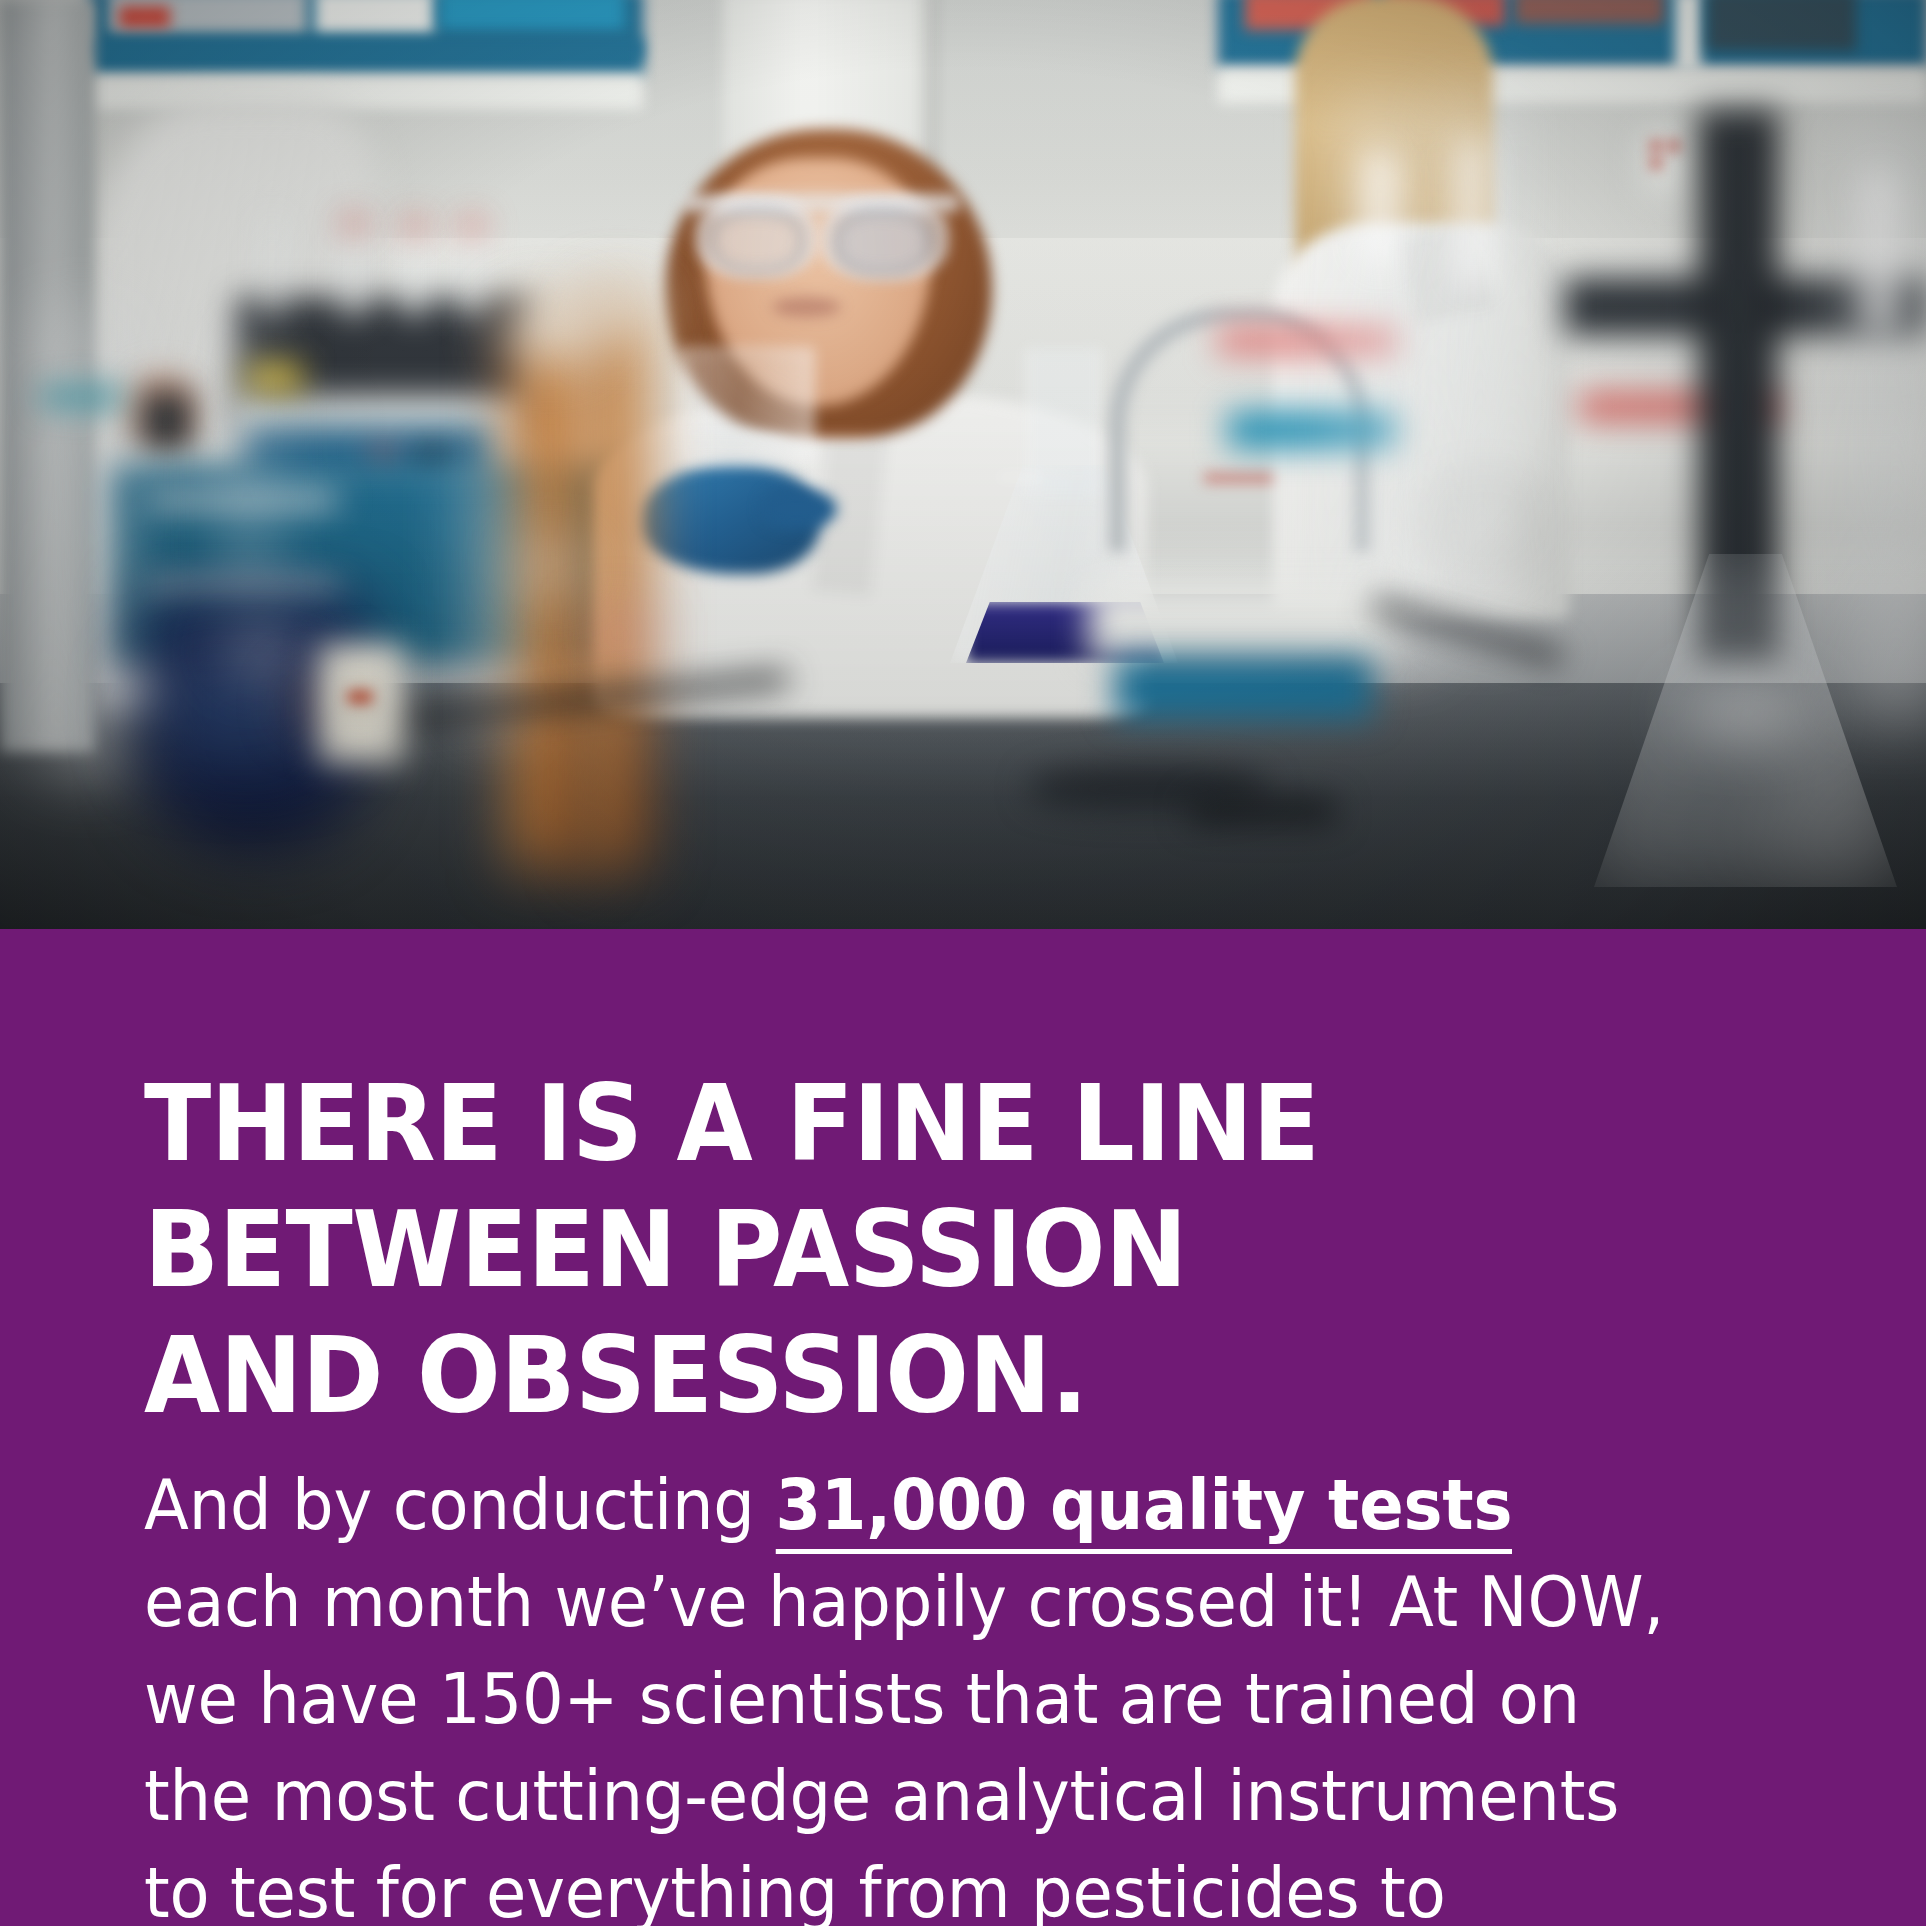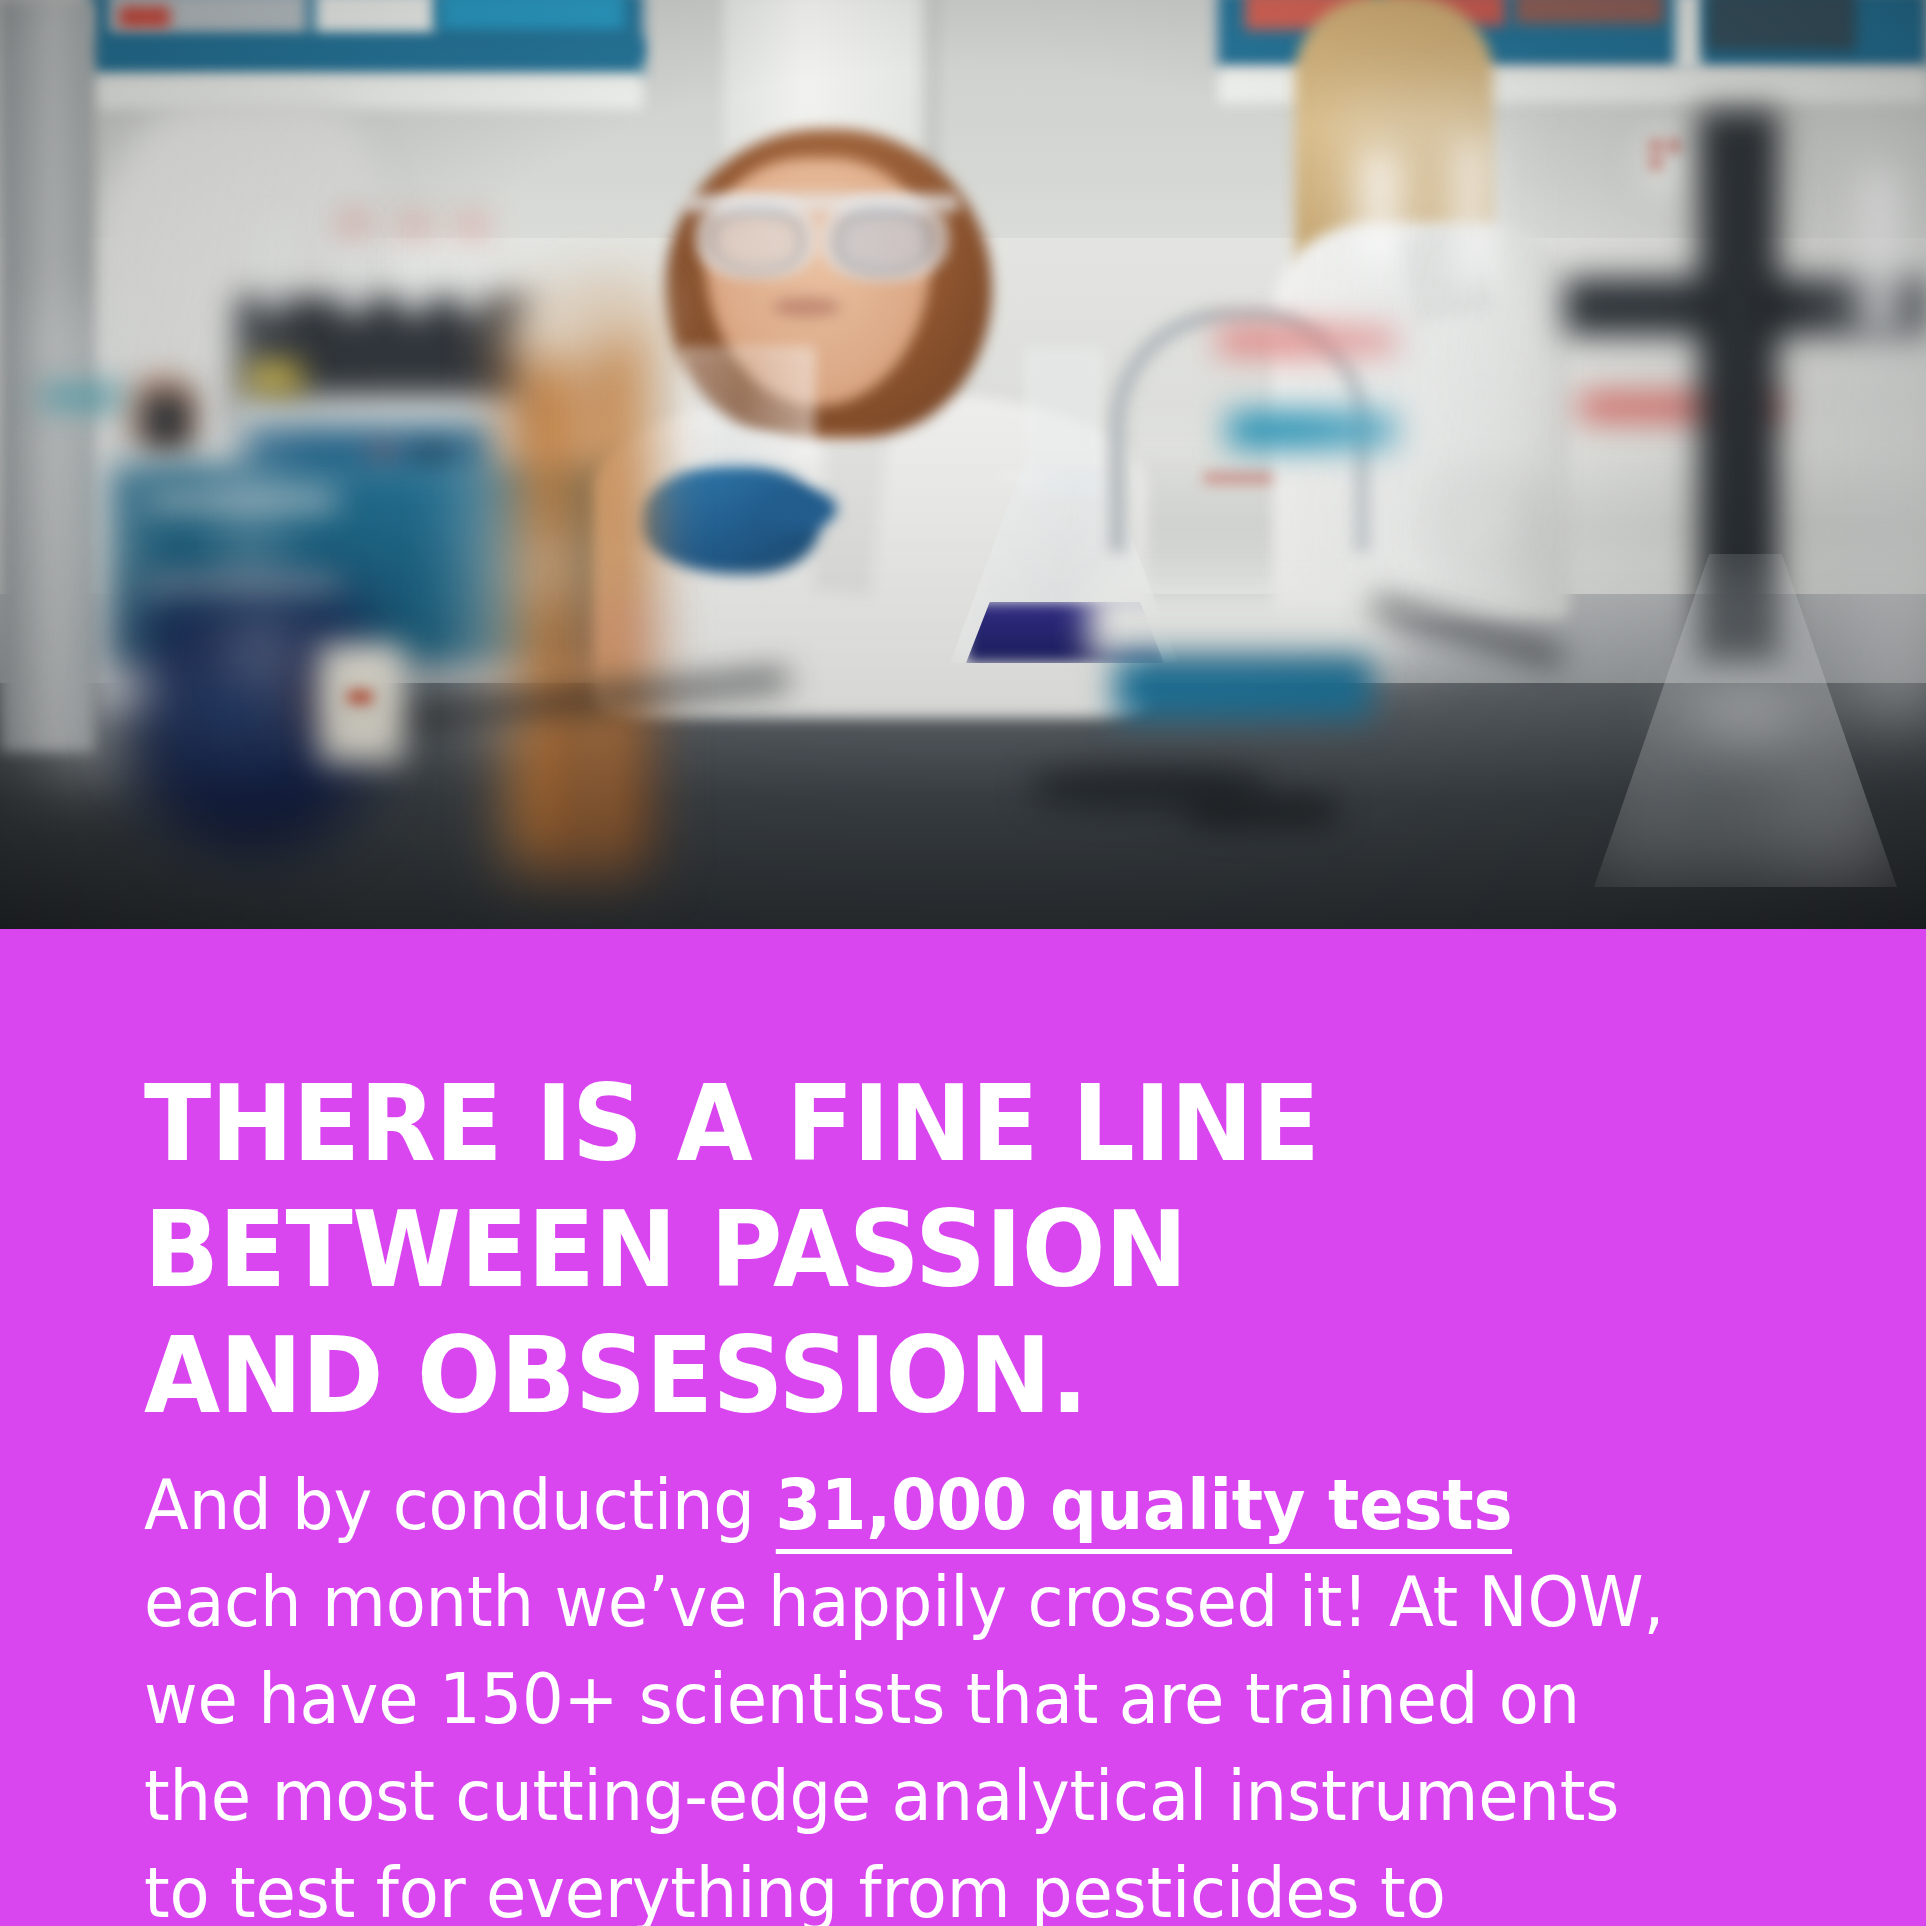--- a/index.html
+++ b/index.html
@@ -141,21 +141,21 @@
     background: linear-gradient(180deg, rgba(255,255,255,0.05) 0%, rgba(0,0,0,0.06) 100%);
     pointer-events: none;
   }
 
   
   #panel {
     position: absolute;
     left: 0; top: 929px;
     width: 1927px;
     height: 998px;
-    background: #d946ef;
+    background: #701a75;
   }
   #headline {
     position: absolute;
     left: 144px;
     top: 61px;
     width: 1584px;
     color: #ffffff;
     font-family: "DejaVu Sans", "Liberation Sans", sans-serif;
     font-weight: 700;
     font-size: 106px;

